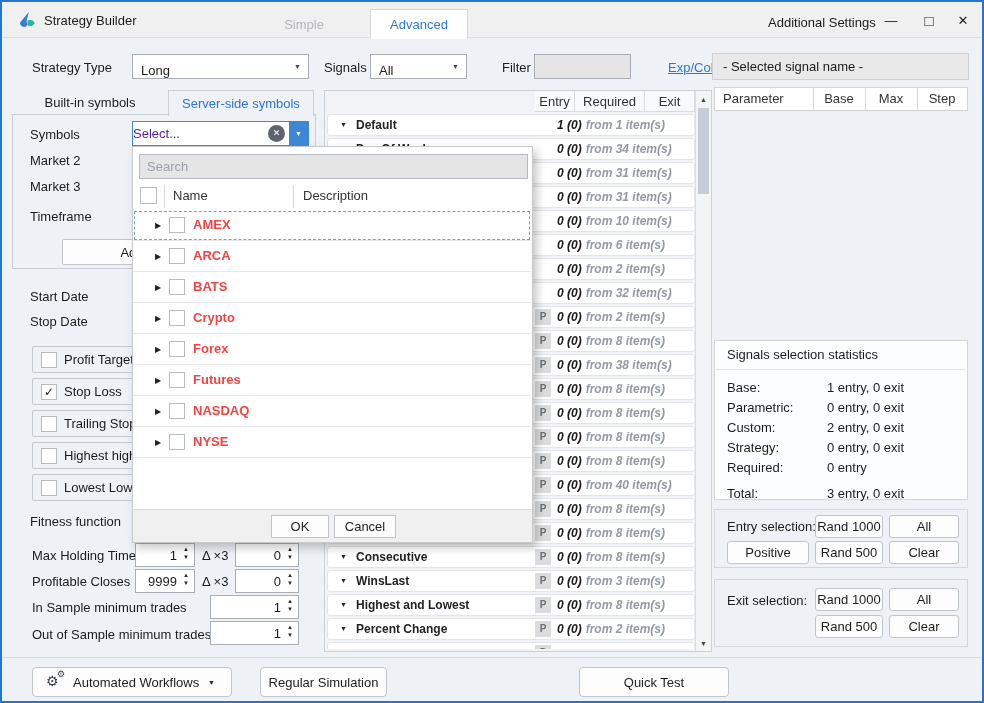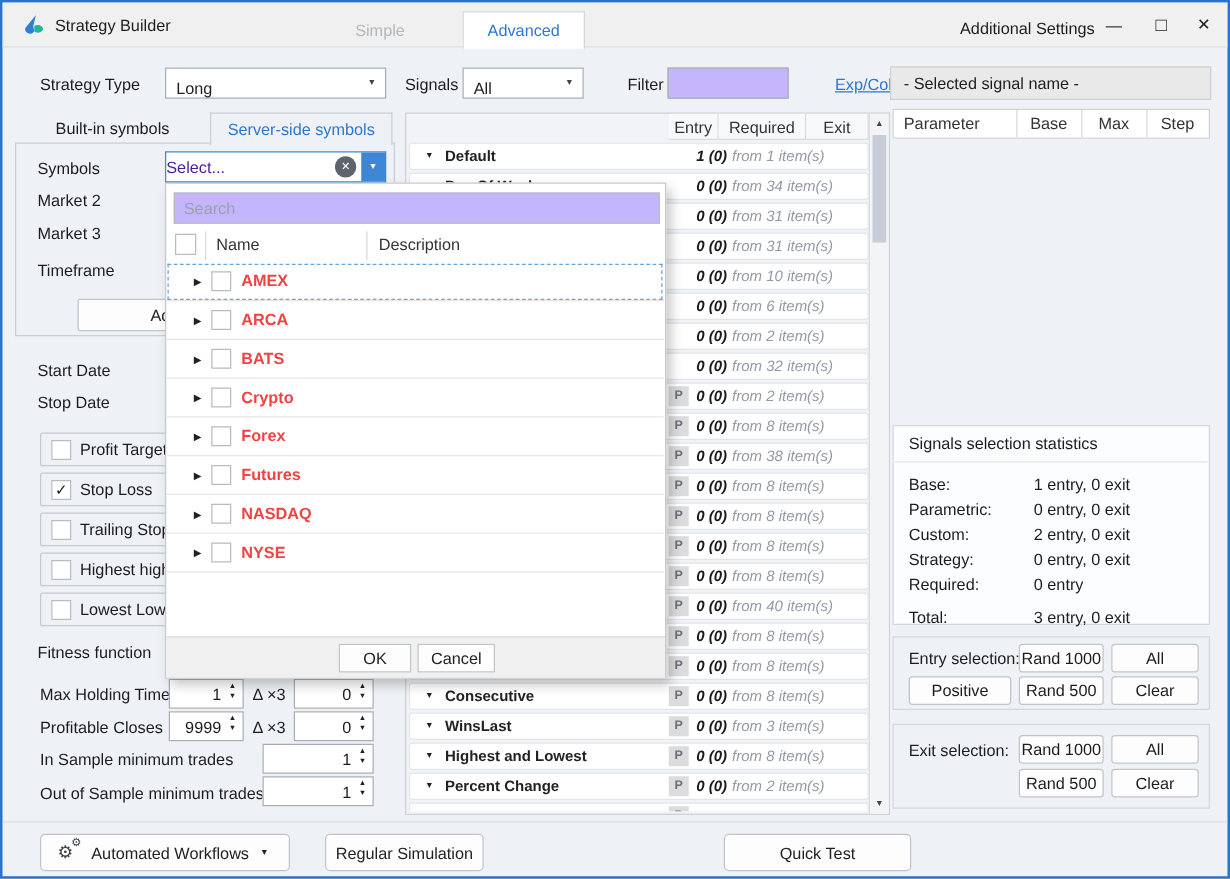--- a/index.html
+++ b/index.html
@@ -8,21 +8,21 @@
             background:#eef1f6; overflow:hidden; font-size:13px; color:#1c1c1c; }
   .abs { position:absolute; }
   .lbl { position:absolute; white-space:nowrap; color:#1c1c1c; }
   .muted { color:#b4b7bc; }
   .blue { color:#2e77d0; }
   .combo { position:absolute; background:#fff; border:1px solid #a9aeb6; display:flex;
            align-items:flex-end; padding:0 8px; font-size:13px; color:#222; }
   .combo .arr { position:absolute; right:7px; top:8px; font-size:7px; color:#444; }
   .btn { position:absolute; background:#fdfdfd; border:1px solid #c0c5cc; border-radius:3px;
          display:flex; align-items:center; justify-content:center; font-size:13px; color:#222; cursor:default; }
-  .input { position:absolute; background:#c4b5fd; border:1px solid #a9aeb6; font-size:13px;
+  .input { position:absolute; background:#e5e5e5; border:1px solid #a9aeb6; font-size:13px;
            font-family:inherit; padding:0 7px; color:#222; }
   .input::placeholder { color:#9aa1aa; }
   
   #titlebar { position:absolute; left:0; top:0; right:0; height:36px; background:#f0f0f0;
               border-bottom:1px solid #dcdfe3; }
   .ttab { position:absolute; top:7px; height:30px; display:flex; align-items:center; justify-content:center; }
   .ttab.active { background:#fff; border:1px solid #d4d7db; border-bottom:none; z-index:3; }
   .wbtn { position:absolute; top:6px; width:26px; height:24px; display:flex; align-items:center;
           justify-content:center; color:#222; font-size:13px; }
   
@@ -50,21 +50,21 @@
           font-size:13px; color:#333; }
   #sigrows { position:absolute; left:2px; top:23px; width:368px; bottom:2px; overflow:hidden; }
   .sig-row { position:relative; height:22px; margin-bottom:2px; background:#fff;
              border:1px solid #e2e5e9; border-radius:3px; }
   .sig-mk { position:absolute; left:12px; top:6px; font-size:7px; color:#222; }
   .sig-nm { position:absolute; left:28px; top:3px; font-size:12px; font-weight:bold; color:#222; white-space:nowrap; }
   .sig-bd { position:absolute; left:207px; top:2px; width:16px; height:16px; background:#dcdcdc;
             color:#68707a; font-size:10px; font-weight:bold; text-align:center; line-height:16px; }
   .sig-ct { position:absolute; left:229px; top:3px; font-size:12px; font-style:italic; white-space:nowrap; }
   .sig-ct b { color:#1a1a1a; }
-  .sig-ct span { color:#939aa3; margin-left:4px; font-weight:normal; }
+  .sig-ct span { color:#939aa3; margin-left:4px; font-weight:bold; }
   #sigscroll { position:absolute; right:0; top:0; bottom:0; width:16px; background:#f3f4f6;
                border-left:1px solid #dadde1; }
   .scr { position:absolute; left:0; width:15px; height:14px; display:flex; align-items:center;
          justify-content:center; font-size:7px; color:#444; }
   
   #symcombo { position:absolute; left:130px; top:119px; width:177px; height:25px; background:#fff;
               border:1px solid #3d87d6; z-index:45; }
   #ddpanel { position:absolute; left:130px; top:144px; width:401px; height:397px; background:#fff;
              border:1px solid #c9c9c9; box-shadow:4px 5px 9px rgba(0,0,0,.22); z-index:40; }
   .dd-row { position:relative; height:31px; border-bottom:1px solid #e7e7e7; }

